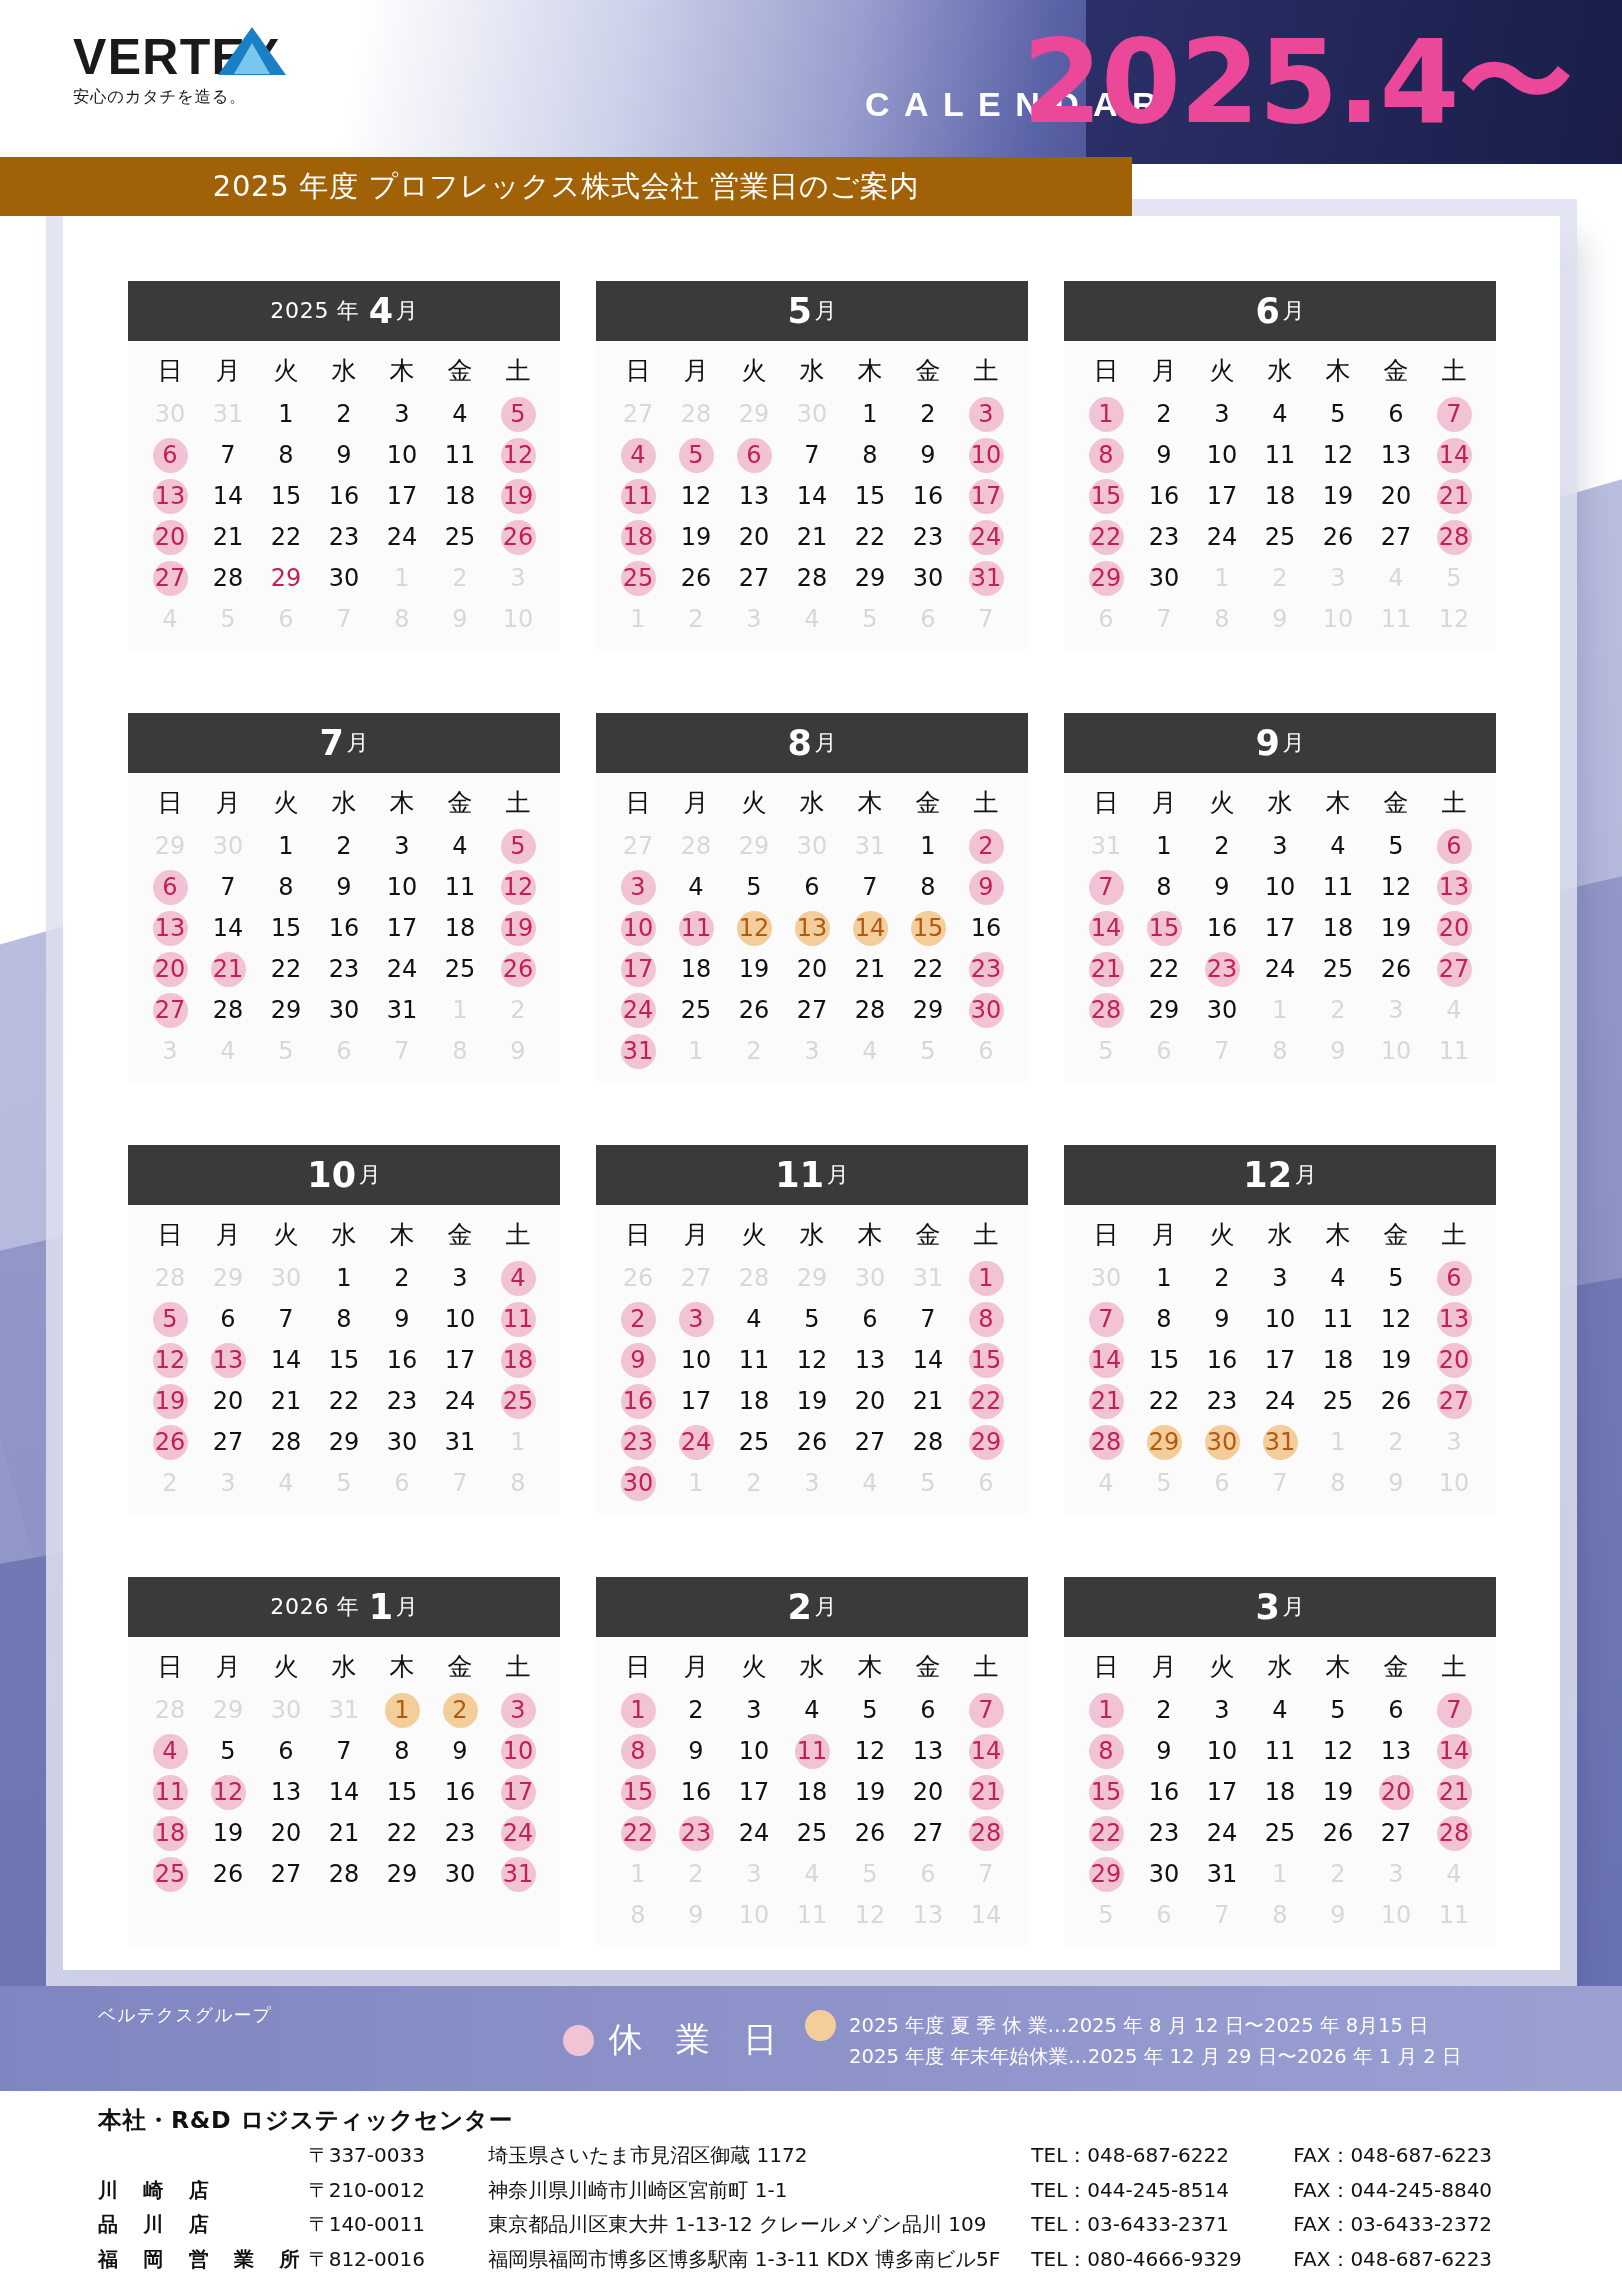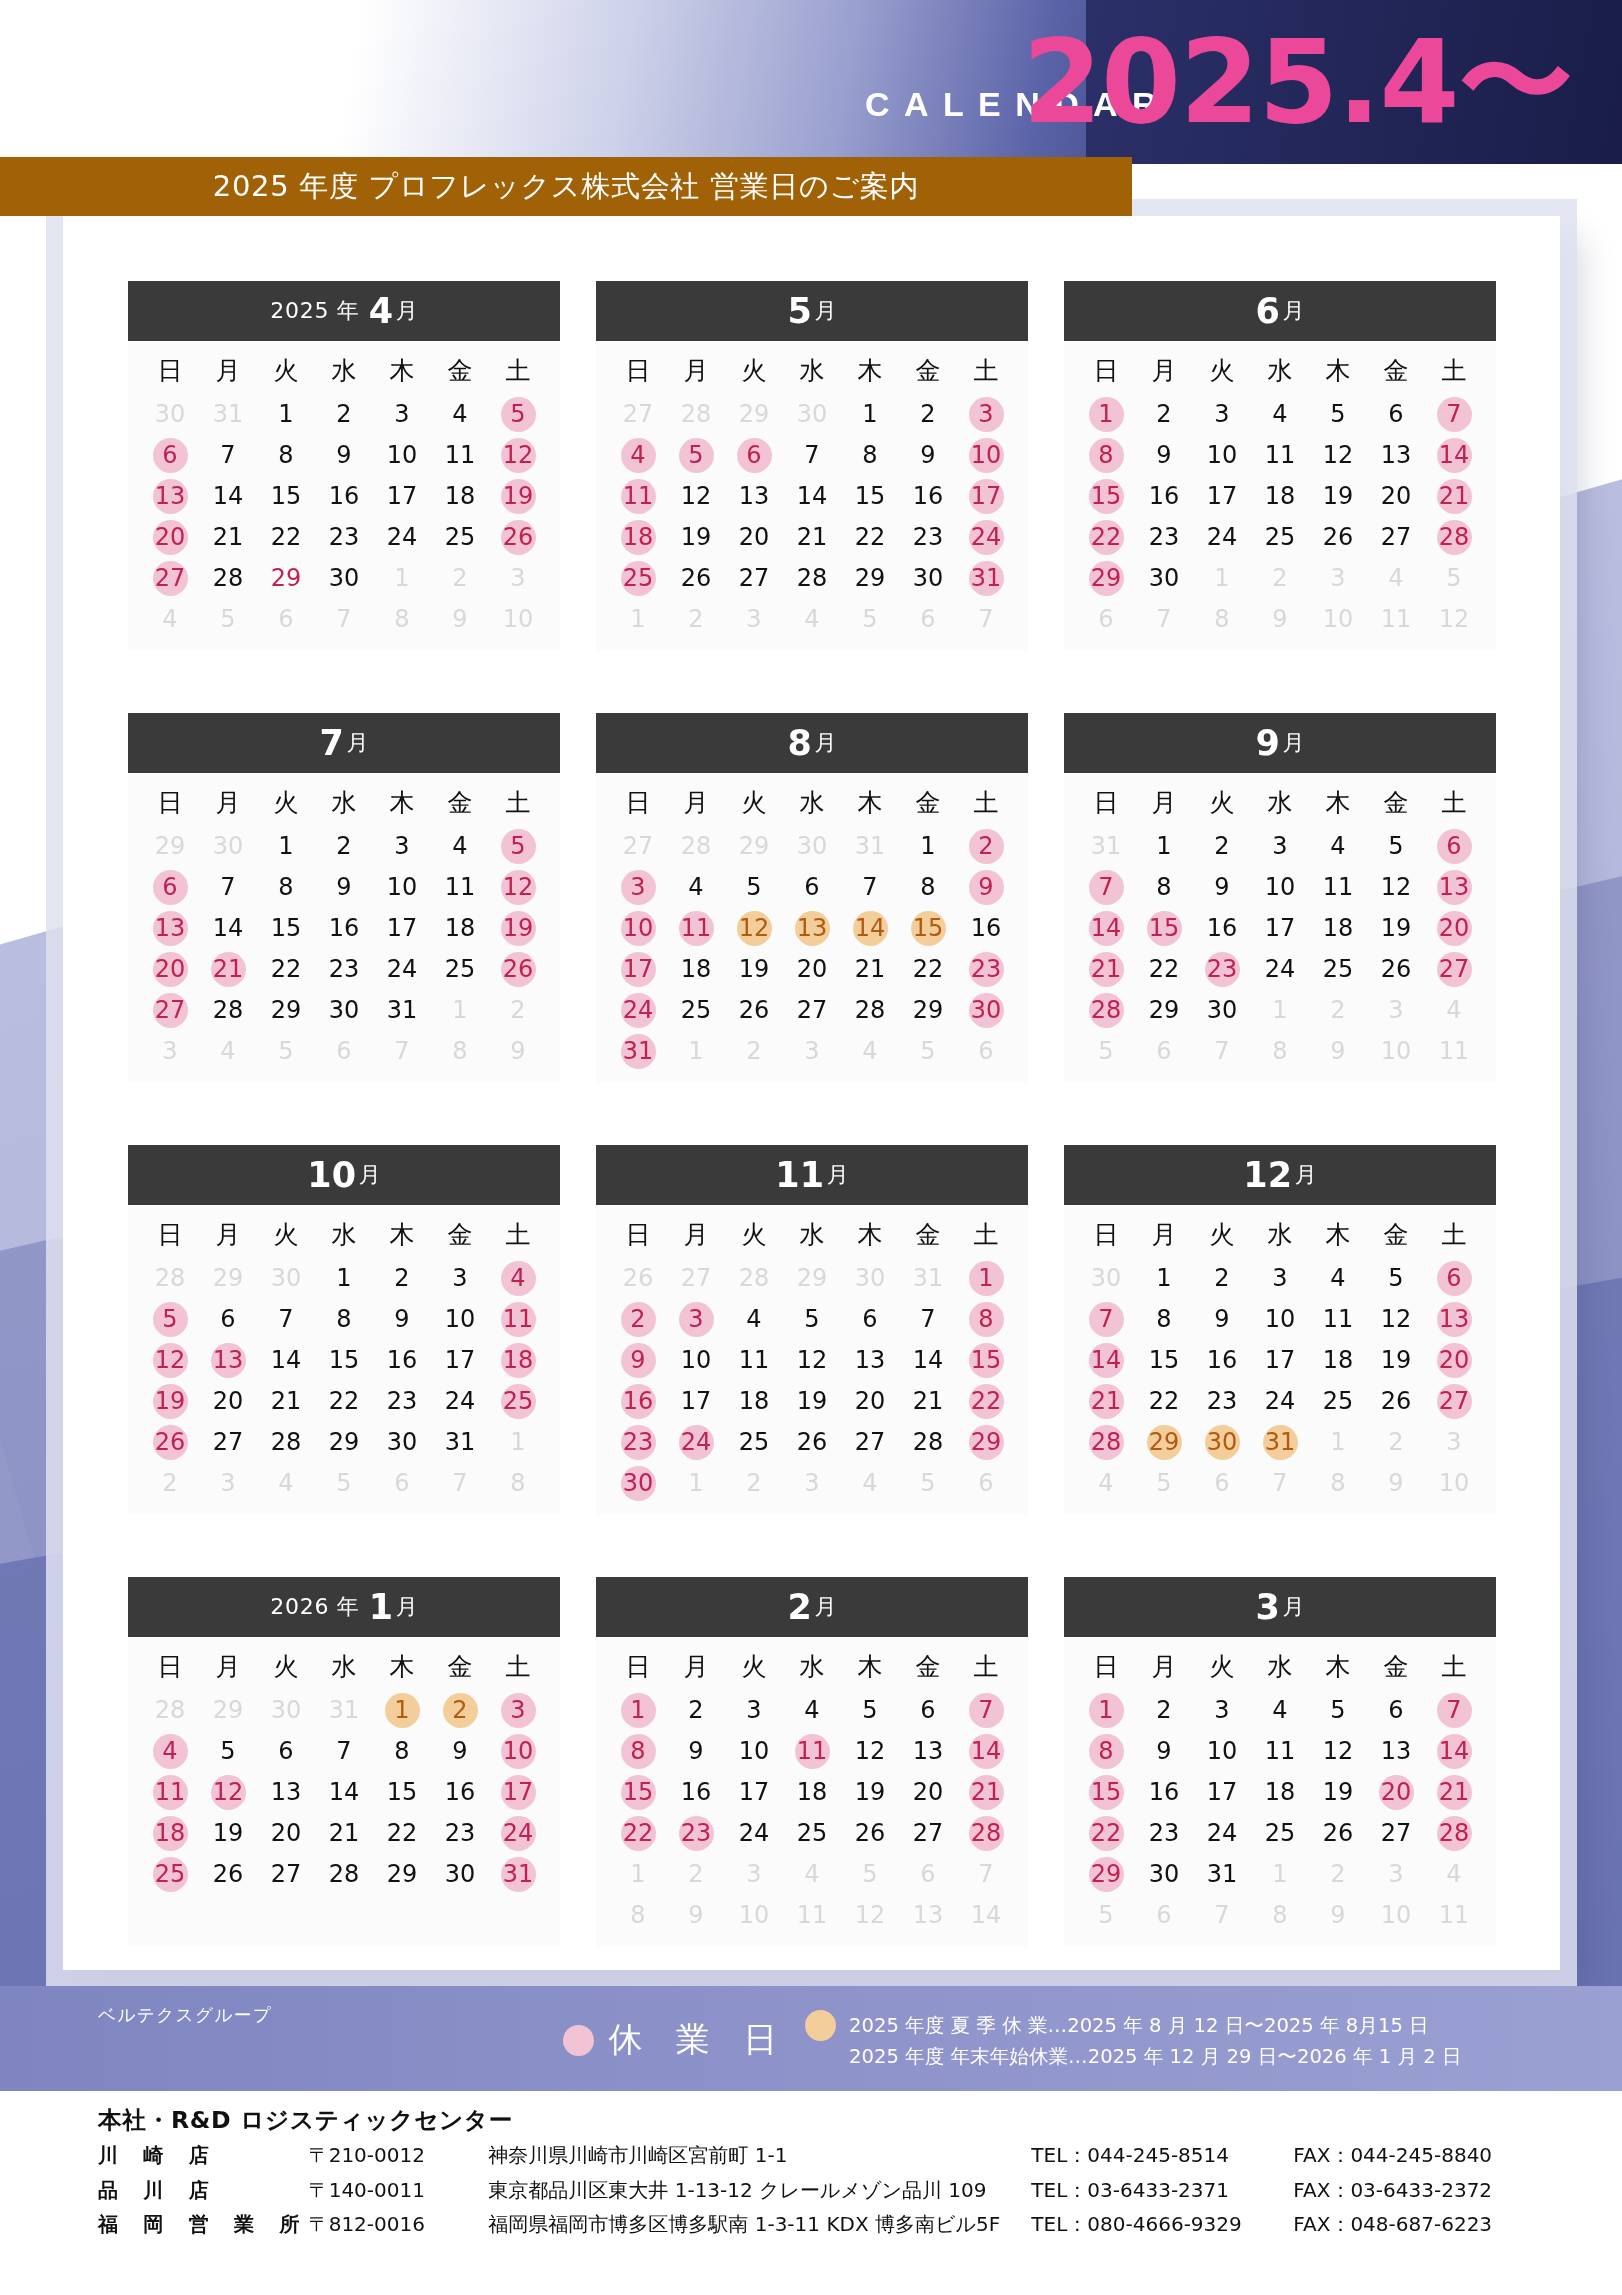--- a/index.html
+++ b/index.html
@@ -93,20 +93,28 @@
   <div class="bg-diag1"></div>
   <div class="bg-diag2"></div>
   <div class="bg-diag3"></div>
   <div class="bg-white-panel"></div>
 </div>
 
 <div class="header">
   <div class="header-grad"></div>
   <div class="header-dark"></div>
 
+  <div class="logo">
+    <div class="logo-mark">
+      <div class="logo-tri"></div>
+      <div class="logo-tri2"></div>
+      <div class="logo-text">VERTEX</div>
+      <div class="logo-tag">安心のカタチを造る。</div>
+    </div>
+  </div>
 
   <div class="cal-word">CALENDAR</div>
   <div class="year-big">2025.4〜</div>
 </div>
 
 <div class="title-bar">
   <span>2025 年度 プロフレックス株式会社  営業日のご案内</span>
 </div>
 
 <div class="grid" id="cal-grid">
@@ -1874,20 +1882,27 @@
       <span class="dot" style="background:transparent"></span>
       <span>2025 年度 年末年始休業…2025 年 12 月 29 日〜2026 年 1 月 2 日</span>
     </div>
   </div>
 
   <div class="addr">
     <div class="hq">本社・R&amp;D ロジスティックセンター</div>
     <table id="office-table">
         <tbody>
           <tr>
+            <td class="name"></td>
+            <td class="zip">〒337-0033</td>
+            <td class="street">埼玉県さいたま市見沼区御蔵 1172</td>
+            <td class="tel">TEL：048-687-6222</td>
+            <td class="fax">FAX：048-687-6223</td>
+          </tr>
+          <tr>
             <td class="name">川 崎 店</td>
             <td class="zip">〒210-0012</td>
             <td class="street">神奈川県川崎市川崎区宮前町 1-1</td>
             <td class="tel">TEL：044-245-8514</td>
             <td class="fax">FAX：044-245-8840</td>
           </tr>
           <tr>
             <td class="name">品 川 店</td>
             <td class="zip">〒140-0011</td>
             <td class="street">東京都品川区東大井 1-13-12 クレールメゾン品川 109</td>

